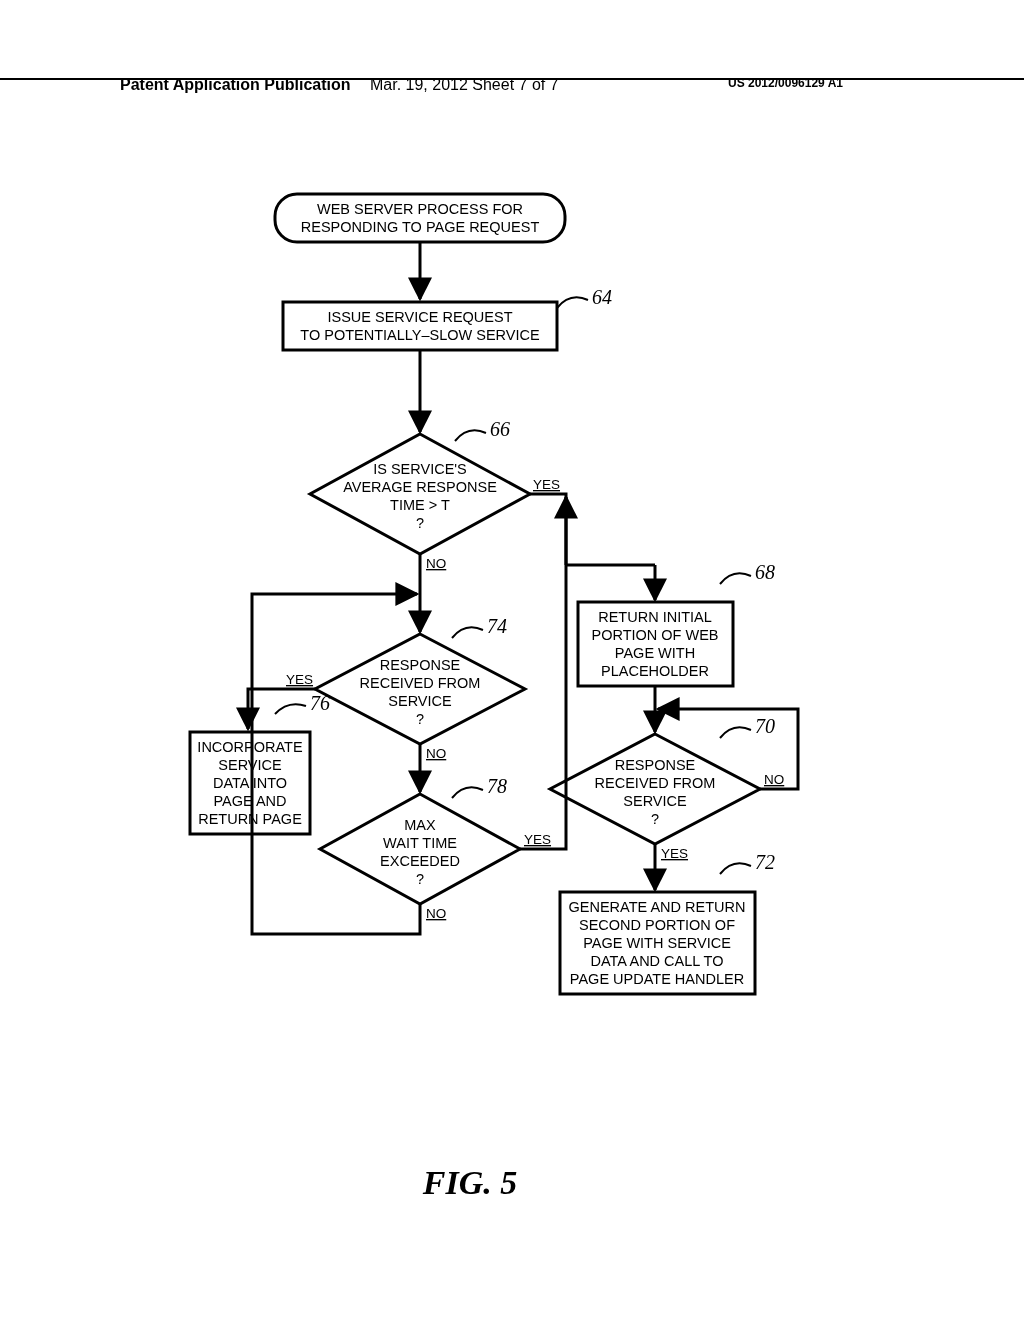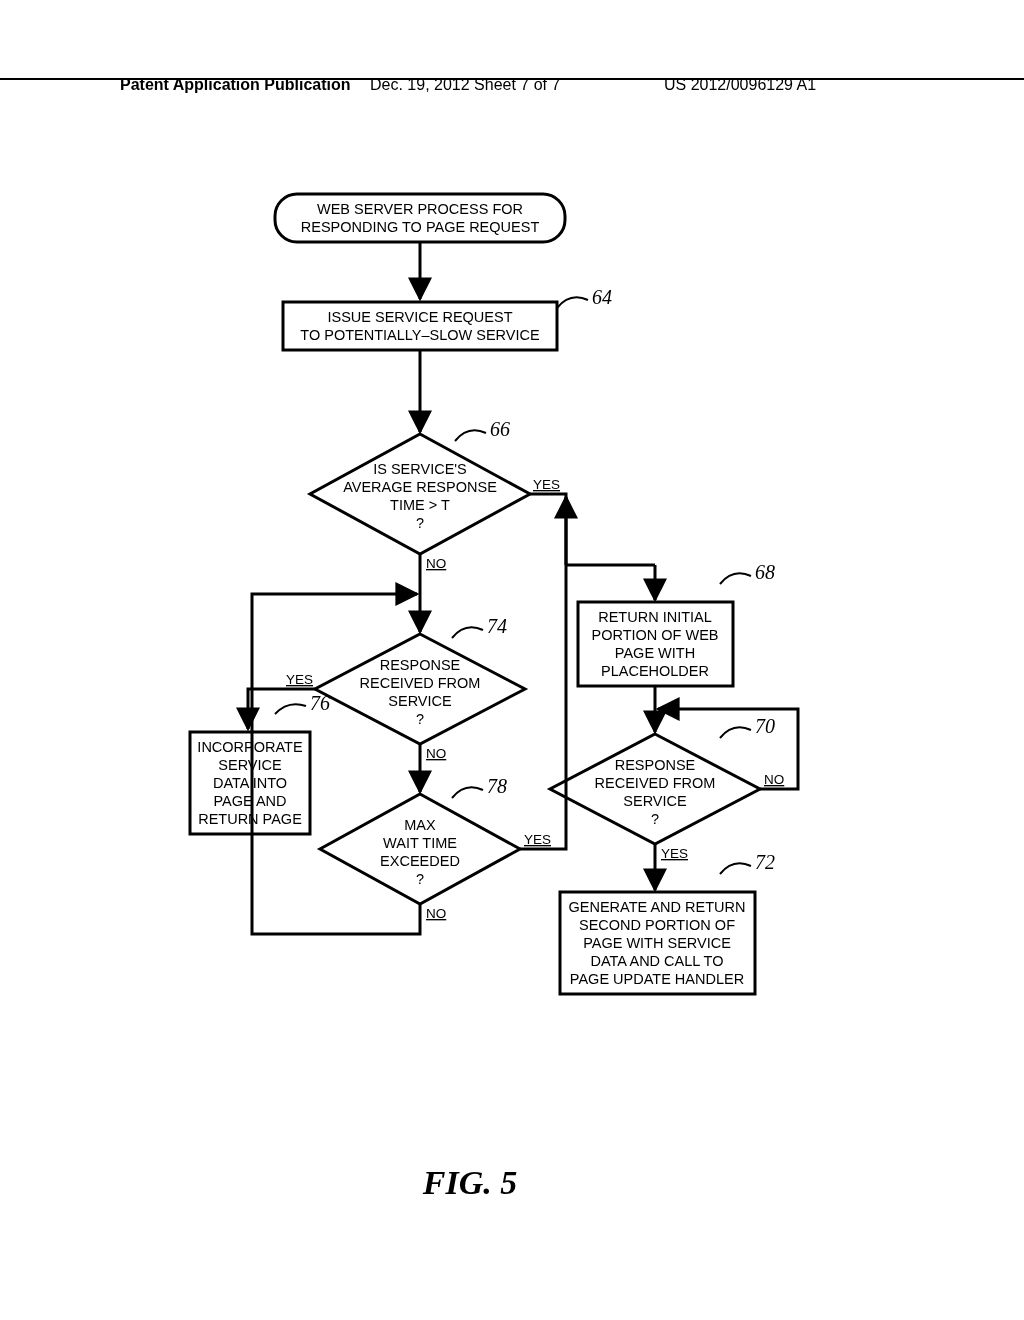--- a/index.html
+++ b/index.html
@@ -27,24 +27,24 @@
     font-size: 16px;
   }
   .header-mid {
     position: absolute;
     left: 370px;
     top: -2px;
     font-size: 16px;
   }
   .header-right {
     position: absolute;
-    left: 664px;
+    left: 728px;
     top: -2px;
-    font-weight: normal;
-    font-size: 16px;
+    font-weight: bold;
+    font-size: 12px;
   }
   .stage {
     position: absolute;
     top: 134px;
     left: 0;
     width: 1024px;
     height: 1200px;
   }
   svg { display: block; }
   .box-text, .diamond-text, .term-text {
@@ -68,21 +68,21 @@
     font-weight: bold;
     font-size: 34px;
     text-anchor: middle;
   }
 </style>
 </head>
 <body>
 
 <div class="header">
   <span class="header-left">Patent Application Publication</span>
-  <span class="header-mid">Dec. 19, 2012  Sheet 7 of 7</span>
+  <span class="header-mid">Mar. 19, 2012  Sheet 7 of 7</span>
   <span class="header-right">US 2012/0096129 A1</span>
 </div>
 
 <div class="stage">
 <svg width="1024" height="1200" viewBox="0 0 1024 1200">
 
   <defs>
     <marker id="arrow" viewBox="0 0 10 10" refX="9" refY="5" markerWidth="8" markerHeight="8" orient="auto-start-reverse">
       <path d="M0,0 L10,5 L0,10 Z" fill="#000"></path>
     </marker>

